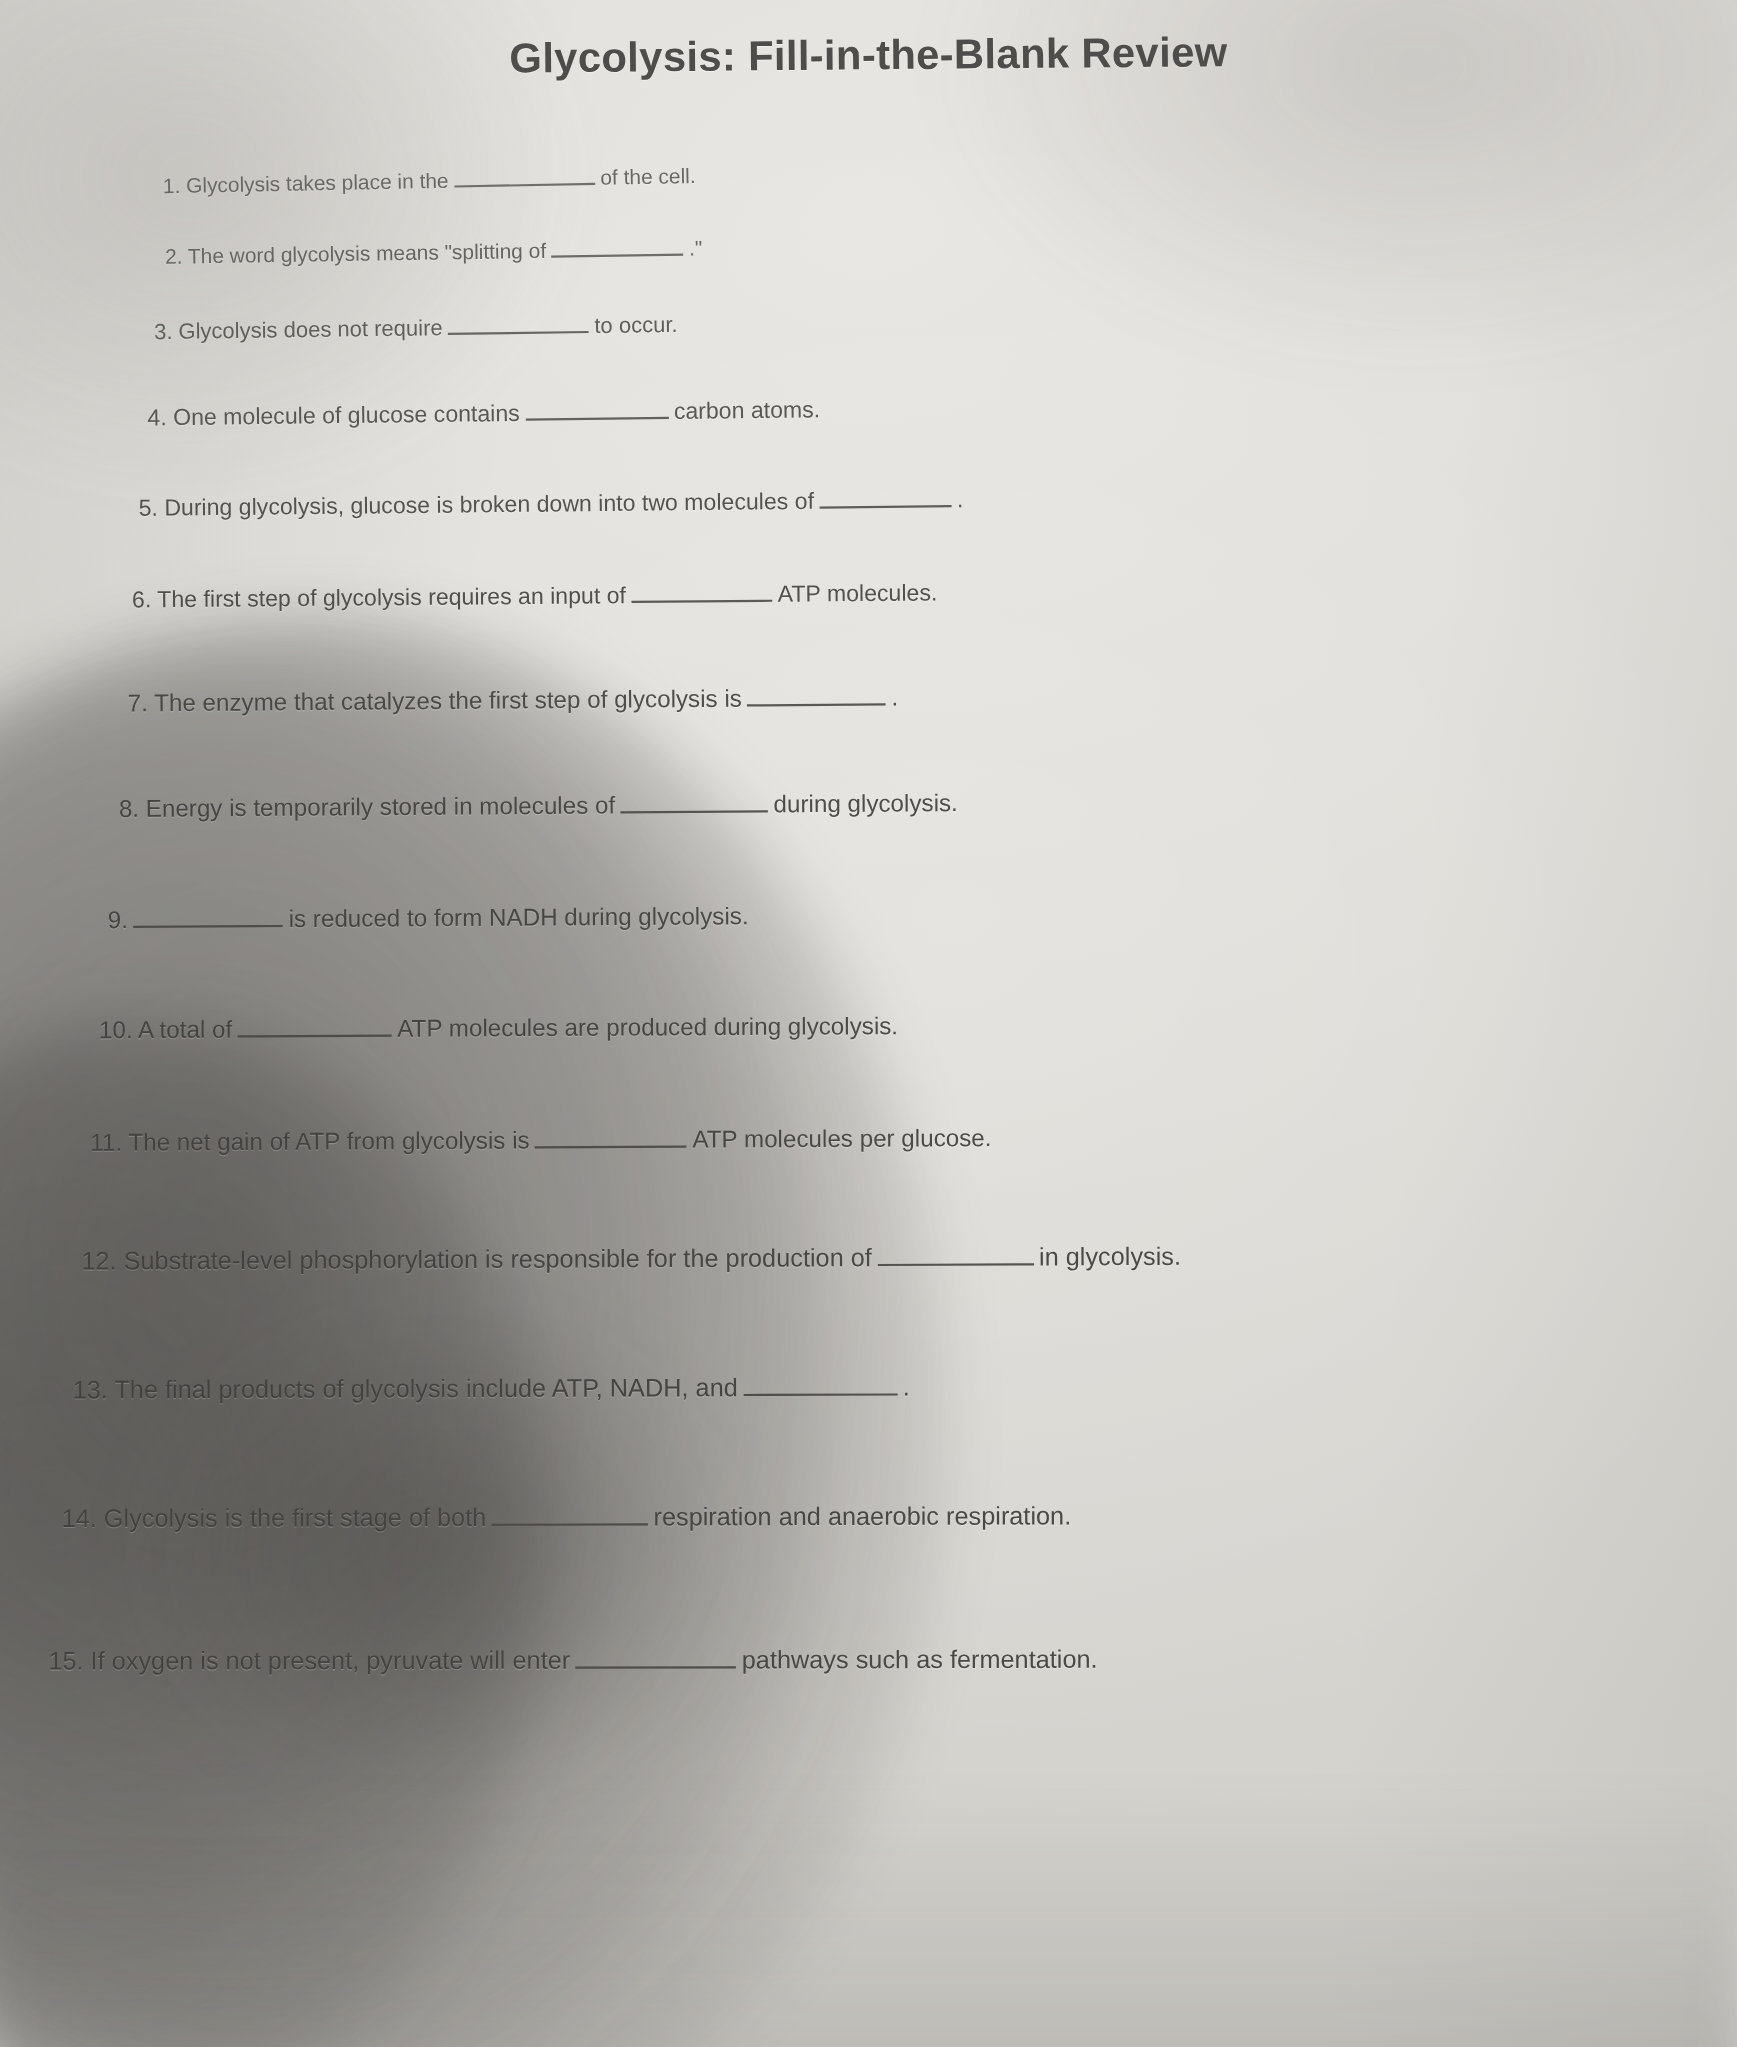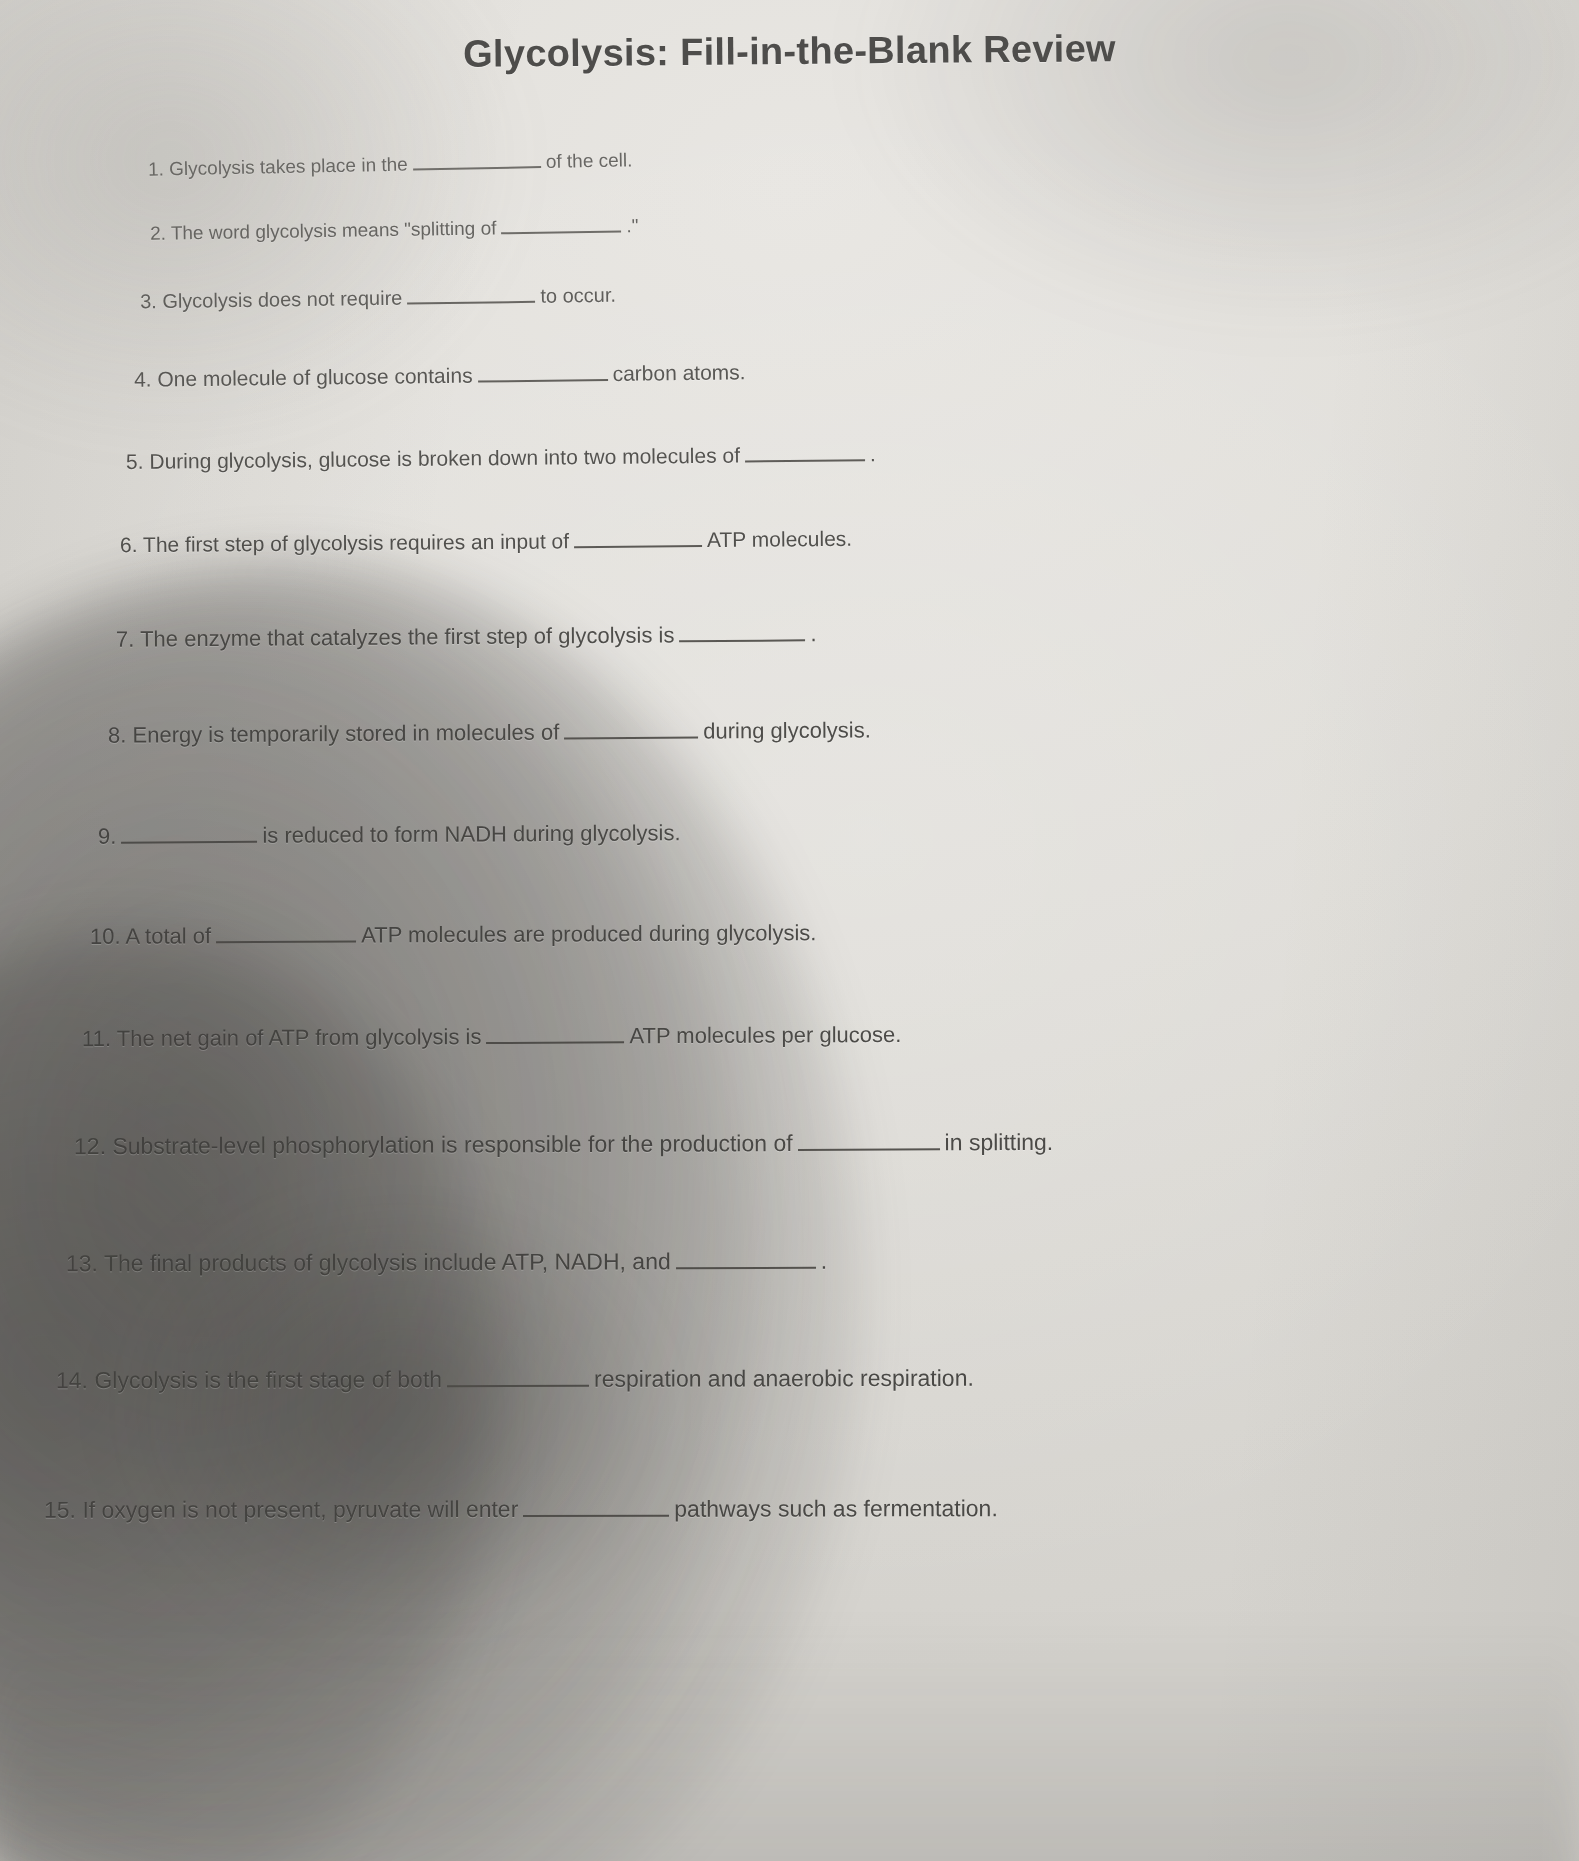--- a/index.html
+++ b/index.html
@@ -239,21 +239,21 @@
 
     <div class="q" id="q10">
       <span>10. A total of</span><span class="blank"></span><span>ATP molecules are produced during glycolysis.</span>
     </div>
 
     <div class="q" id="q11">
       <span>11. The net gain of ATP from glycolysis is</span><span class="blank"></span><span>ATP molecules per glucose.</span>
     </div>
 
     <div class="q" id="q12">
-      <span>12. Substrate-level phosphorylation is responsible for the production of</span><span class="blank"></span><span>in splitting.</span>
+      <span>12. Substrate-level phosphorylation is responsible for the production of</span><span class="blank"></span><span>in glycolysis.</span>
     </div>
 
     <div class="q" id="q13">
       <span>13. The final products of glycolysis include ATP, NADH, and</span><span class="blank"></span><span>.</span>
     </div>
 
     <div class="q" id="q14">
       <span>14. Glycolysis is the first stage of both</span><span class="blank"></span><span>respiration and anaerobic respiration.</span>
     </div>
 

